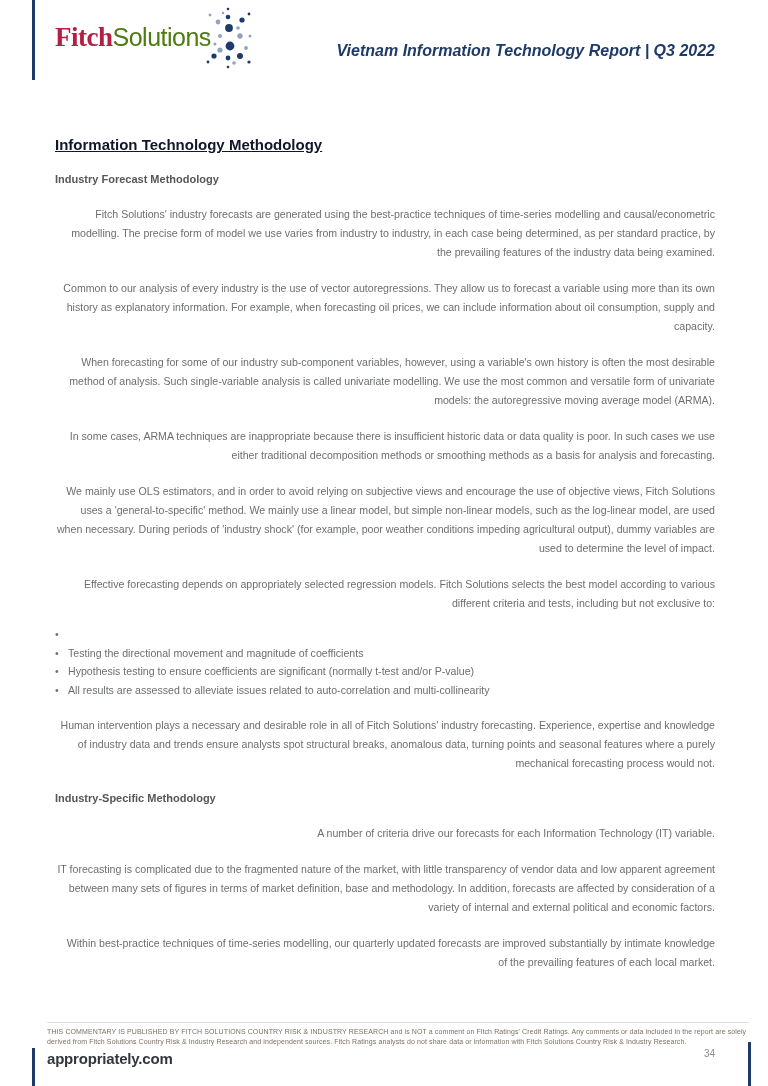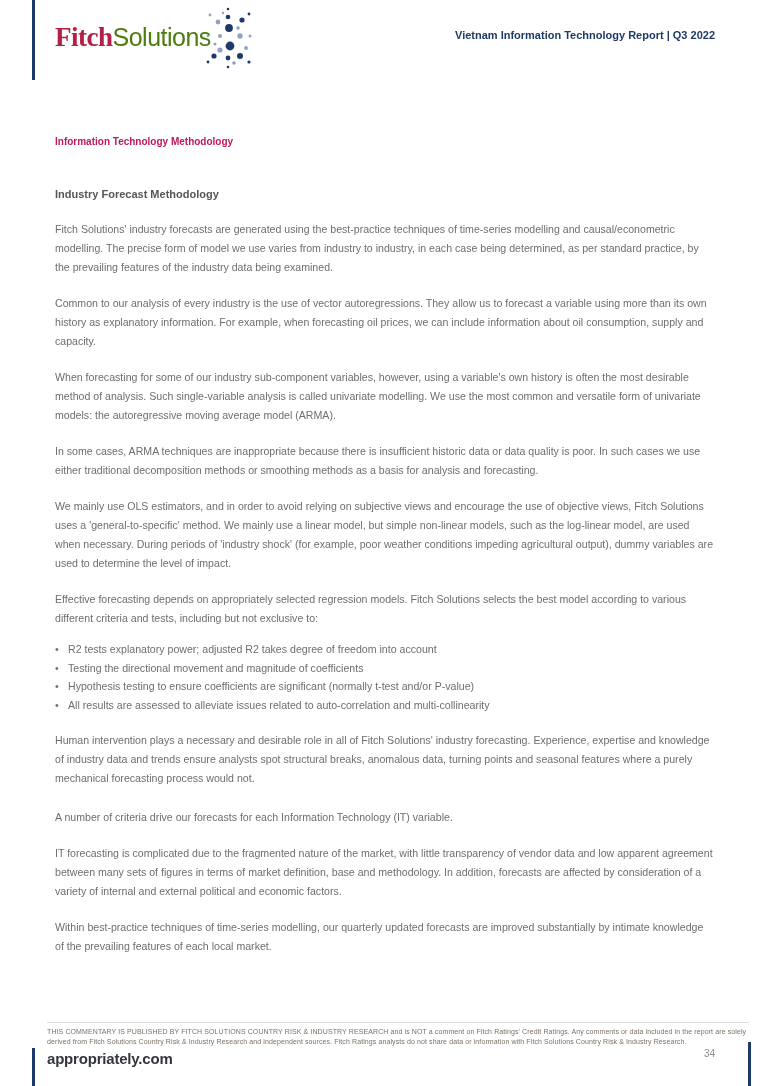--- a/index.html
+++ b/index.html
@@ -25,34 +25,34 @@
   .logo .fitch {
     font-family: "Liberation Serif", serif;
     font-size: 27px; font-weight: 600; color: #B42045; letter-spacing: -0.5px;
   }
   .logo .solutions {
     font-family: "Liberation Sans", sans-serif;
     font-size: 25px; font-weight: 400; color: #4d7c0f; letter-spacing: -0.5px;
   }
   .logo-dots { position: absolute; left: 196px; top: 6px; }
   .report-title {
-    position: absolute; right: 53px; top: 29px;
-    font-size: 11px; font-weight: bold; color: #1E3A68;
+    position: absolute; right: 53px; top: 42px;
+    font-size: 16px; font-weight: bold; color: #1E3A68; font-style: italic;
   }
 
   
   .content { position: absolute; left: 55px; top: 136px; width: 660px; }
   h1.page-title {
-    font-size: 10px; font-weight: bold; color: #be185d; letter-spacing: 0;
+    font-size: 15px; font-weight: bold; color: #0f172a; letter-spacing: 0; text-decoration: underline;
   }
   h2.section-heading {
-    font-size: 11px; font-weight: bold; color: #55565A; margin-top: 41px;
+    font-size: 11px; font-weight: bold; color: #55565A; margin-top: 20px;
   }
   p.body-para {
-    font-size: 10.6px; line-height: 19px; color: #6D6E71; margin-top: 17px;
+    font-size: 10.6px; line-height: 19px; color: #6D6E71; margin-top: 17px; text-align: right;
   }
   p.mt20 { margin-top: 20px; }
   .bullet-list { margin-top: 12px; }
   .bullet-item {
     display: flex; font-size: 10.6px; line-height: 18.5px; color: #6D6E71;
   }
   .bullet-item .dot { width: 13px; flex: 0 0 13px; color: #6D6E71; }
 
   
   .footer-rule { position: absolute; left: 47px; top: 1022px; width: 702px; height: 1px; background: #dcdcdc; }
@@ -121,38 +121,38 @@
     <p class="body-para mt20">Fitch Solutions' industry forecasts are generated using the best-practice techniques of time-series modelling and causal/econometric modelling. The precise form of model we use varies from industry to industry, in each case being determined, as per standard practice, by the prevailing features of the industry data being examined.</p>
     <p class="body-para">Common to our analysis of every industry is the use of vector autoregressions. They allow us to forecast a variable using more than its own history as explanatory information. For example, when forecasting oil prices, we can include information about oil consumption, supply and capacity.</p>
     <p class="body-para">When forecasting for some of our industry sub-component variables, however, using a variable's own history is often the most desirable method of analysis. Such single-variable analysis is called univariate modelling. We use the most common and versatile form of univariate models: the autoregressive moving average model (ARMA).</p>
     <p class="body-para">In some cases, ARMA techniques are inappropriate because there is insufficient historic data or data quality is poor. In such cases we use either traditional decomposition methods or smoothing methods as a basis for analysis and forecasting.</p>
     <p class="body-para">We mainly use OLS estimators, and in order to avoid relying on subjective views and encourage the use of objective views, Fitch Solutions uses a 'general-to-specific' method. We mainly use a linear model, but simple non-linear models, such as the log-linear model, are used when necessary. During periods of 'industry shock' (for example, poor weather conditions impeding agricultural output), dummy variables are used to determine the level of impact.</p>
     <p class="body-para">Effective forecasting depends on appropriately selected regression models. Fitch Solutions selects the best model according to various different criteria and tests, including but not exclusive to:</p>
 
     <div class="bullet-list">
       <div class="bullet-item">
         <span class="dot">•</span>
-        <span>R2 tests explanatory power; adjusted R2 takes degree of freedom into account</span>
       </div>
       <div class="bullet-item">
         <span class="dot">•</span>
         <span>Testing the directional movement and magnitude of coefficients</span>
       </div>
       <div class="bullet-item">
         <span class="dot">•</span>
         <span>Hypothesis testing to ensure coefficients are significant (normally t-test and/or P-value)</span>
       </div>
       <div class="bullet-item">
         <span class="dot">•</span>
         <span>All results are assessed to alleviate issues related to auto-correlation and multi-collinearity</span>
       </div>
     </div>
 
     <p class="body-para">Human intervention plays a necessary and desirable role in all of Fitch Solutions' industry forecasting. Experience, expertise and knowledge of industry data and trends ensure analysts spot structural breaks, anomalous data, turning points and seasonal features where a purely mechanical forecasting process would not.</p>
 
+    <h2 class="section-heading" style="margin-top:19px">Industry-Specific Methodology</h2>
 
     <p class="body-para mt20">A number of criteria drive our forecasts for each Information Technology (IT) variable.</p>
     <p class="body-para">IT forecasting is complicated due to the fragmented nature of the market, with little transparency of vendor data and low apparent agreement between many sets of figures in terms of market definition, base and methodology. In addition, forecasts are affected by consideration of a variety of internal and external political and economic factors.</p>
     <p class="body-para">Within best-practice techniques of time-series modelling, our quarterly updated forecasts are improved substantially by intimate knowledge of the prevailing features of each local market.</p>
   </div>
 
   <div class="footer-rule"></div>
   <div class="disclaimer">THIS COMMENTARY IS PUBLISHED BY FITCH SOLUTIONS COUNTRY RISK &amp; INDUSTRY RESEARCH and is NOT a comment on Fitch Ratings' Credit Ratings. Any comments or data included in the report are solely derived from Fitch Solutions Country Risk &amp; Industry Research and independent sources. Fitch Ratings analysts do not share data or information with Fitch Solutions Country Risk &amp; Industry Research.</div>
   <a href="#" class="site-link">appropriately.com</a>
   <div class="page-number">34</div>

